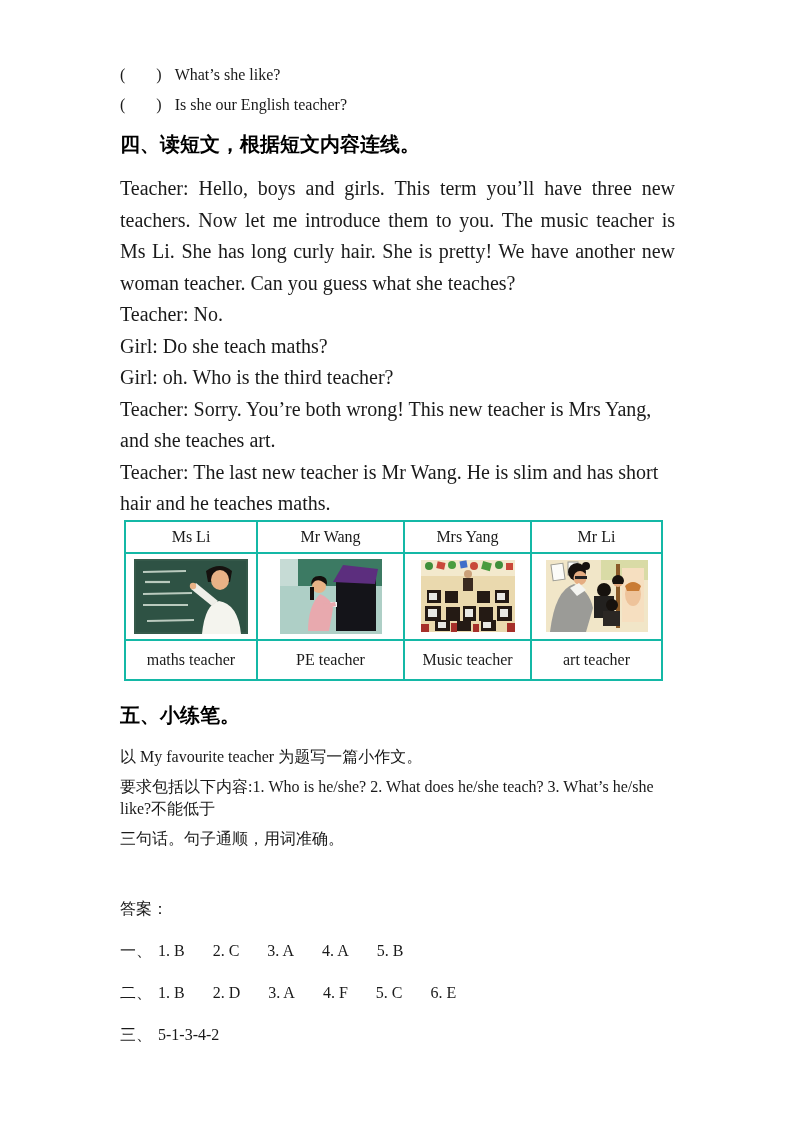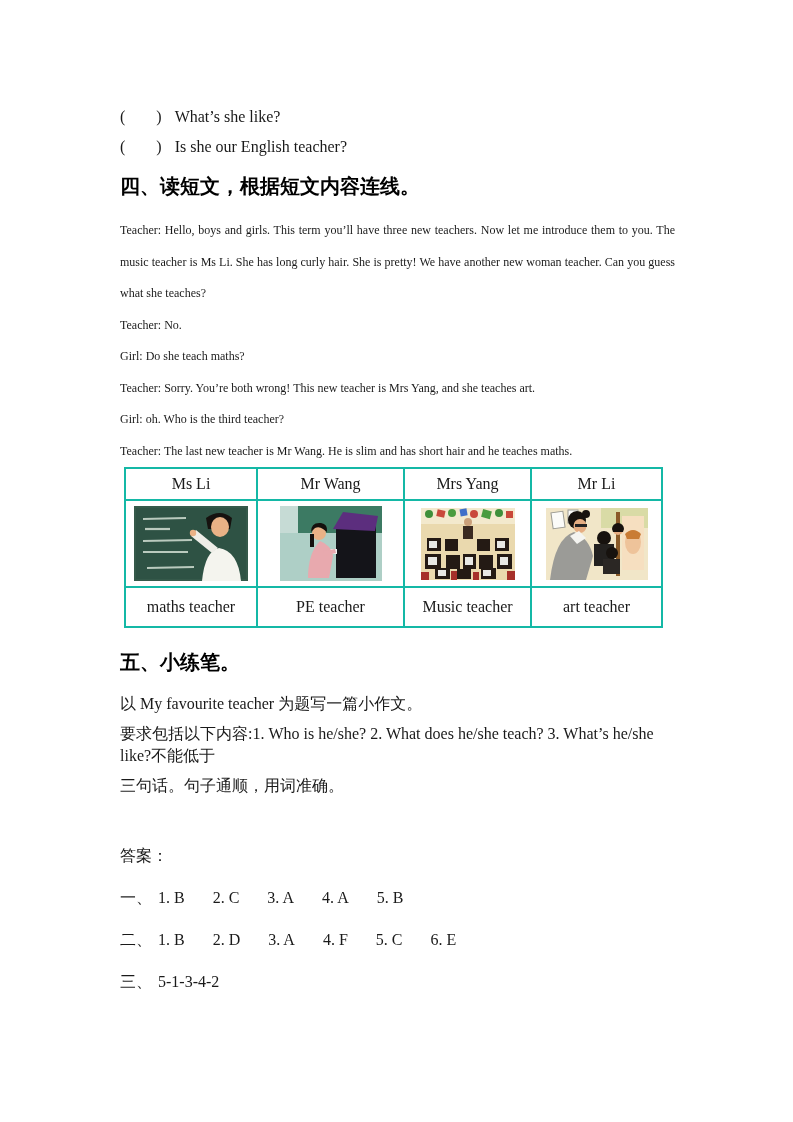--- a/index.html
+++ b/index.html
@@ -7,36 +7,36 @@
   .page {
     position:relative;
     width:793px; height:1122px;
     margin:0 auto;
     background:#ffffff;
     font-family:"Liberation Serif","DejaVu Serif",serif;
     color:#1a1a1a;
     font-size:16px;
     overflow:hidden;
   }
-  .content { padding:106px 118px 0 120px; }
+  .content { padding:64px 118px 0 120px; }
 
   .q-line { font-size:16px; line-height:22px; white-space:nowrap; }
   .q-line + .q-line { margin-top:8px; }
   .paren { display:inline-block; margin-right:12px; letter-spacing:1px; }
 
   .sec-heading {
     font-family:Liberation Serif, serif;
     font-weight:bold;
     font-size:20px;
     line-height:27px;
     color:#000000;
   }
   .sec4-heading { margin-top:15px; }
 
-  .passage { margin-top:15px; line-height:31.5px; font-size:12px; }
+  .passage { margin-top:15px; line-height:31.5px; font-size:20px; }
   .passage .lead { text-align:justify; }
   .passage .dline { text-align:left; }
 
   .teacher-table {
     border-collapse:collapse;
     table-layout:fixed;
     width:537px;
     margin-left:4px;
   }
   .teacher-table td {
@@ -73,22 +73,22 @@
     <div class="q-line">
       <span class="paren">(&nbsp;&nbsp;&nbsp;&nbsp;&nbsp;&nbsp;)</span><span>Is she our English teacher?</span>
     </div>
 
     <div class="sec-heading sec4-heading">四、读短文，根据短文内容连线。</div>
 
     <div class="passage">
       <div class="lead">Teacher: Hello, boys and girls. This term you’ll have three new teachers. Now let me introduce them to you. The music teacher is Ms Li. She has long curly hair. She is pretty! We have another new woman teacher. Can you guess what she teaches?</div>
       <div class="dline">Teacher: No.</div>
       <div class="dline">Girl: Do she teach maths?</div>
+      <div class="dline">Girl: oh. Who is the third teacher?</div>
       <div class="dline">Teacher: Sorry. You’re both wrong! This new teacher is Mrs Yang, and she teaches art.</div>
-      <div class="dline">Girl: oh. Who is the third teacher?</div>
       <div class="dline">Teacher: The last new teacher is Mr Wang. He is slim and has short hair and he teaches maths.</div>
     </div>
 
     <table class="teacher-table">
       <colgroup>
         <col style="width:132px">
           <col style="width:147px">
           <col style="width:127px">
           <col style="width:131px">
       </colgroup>

